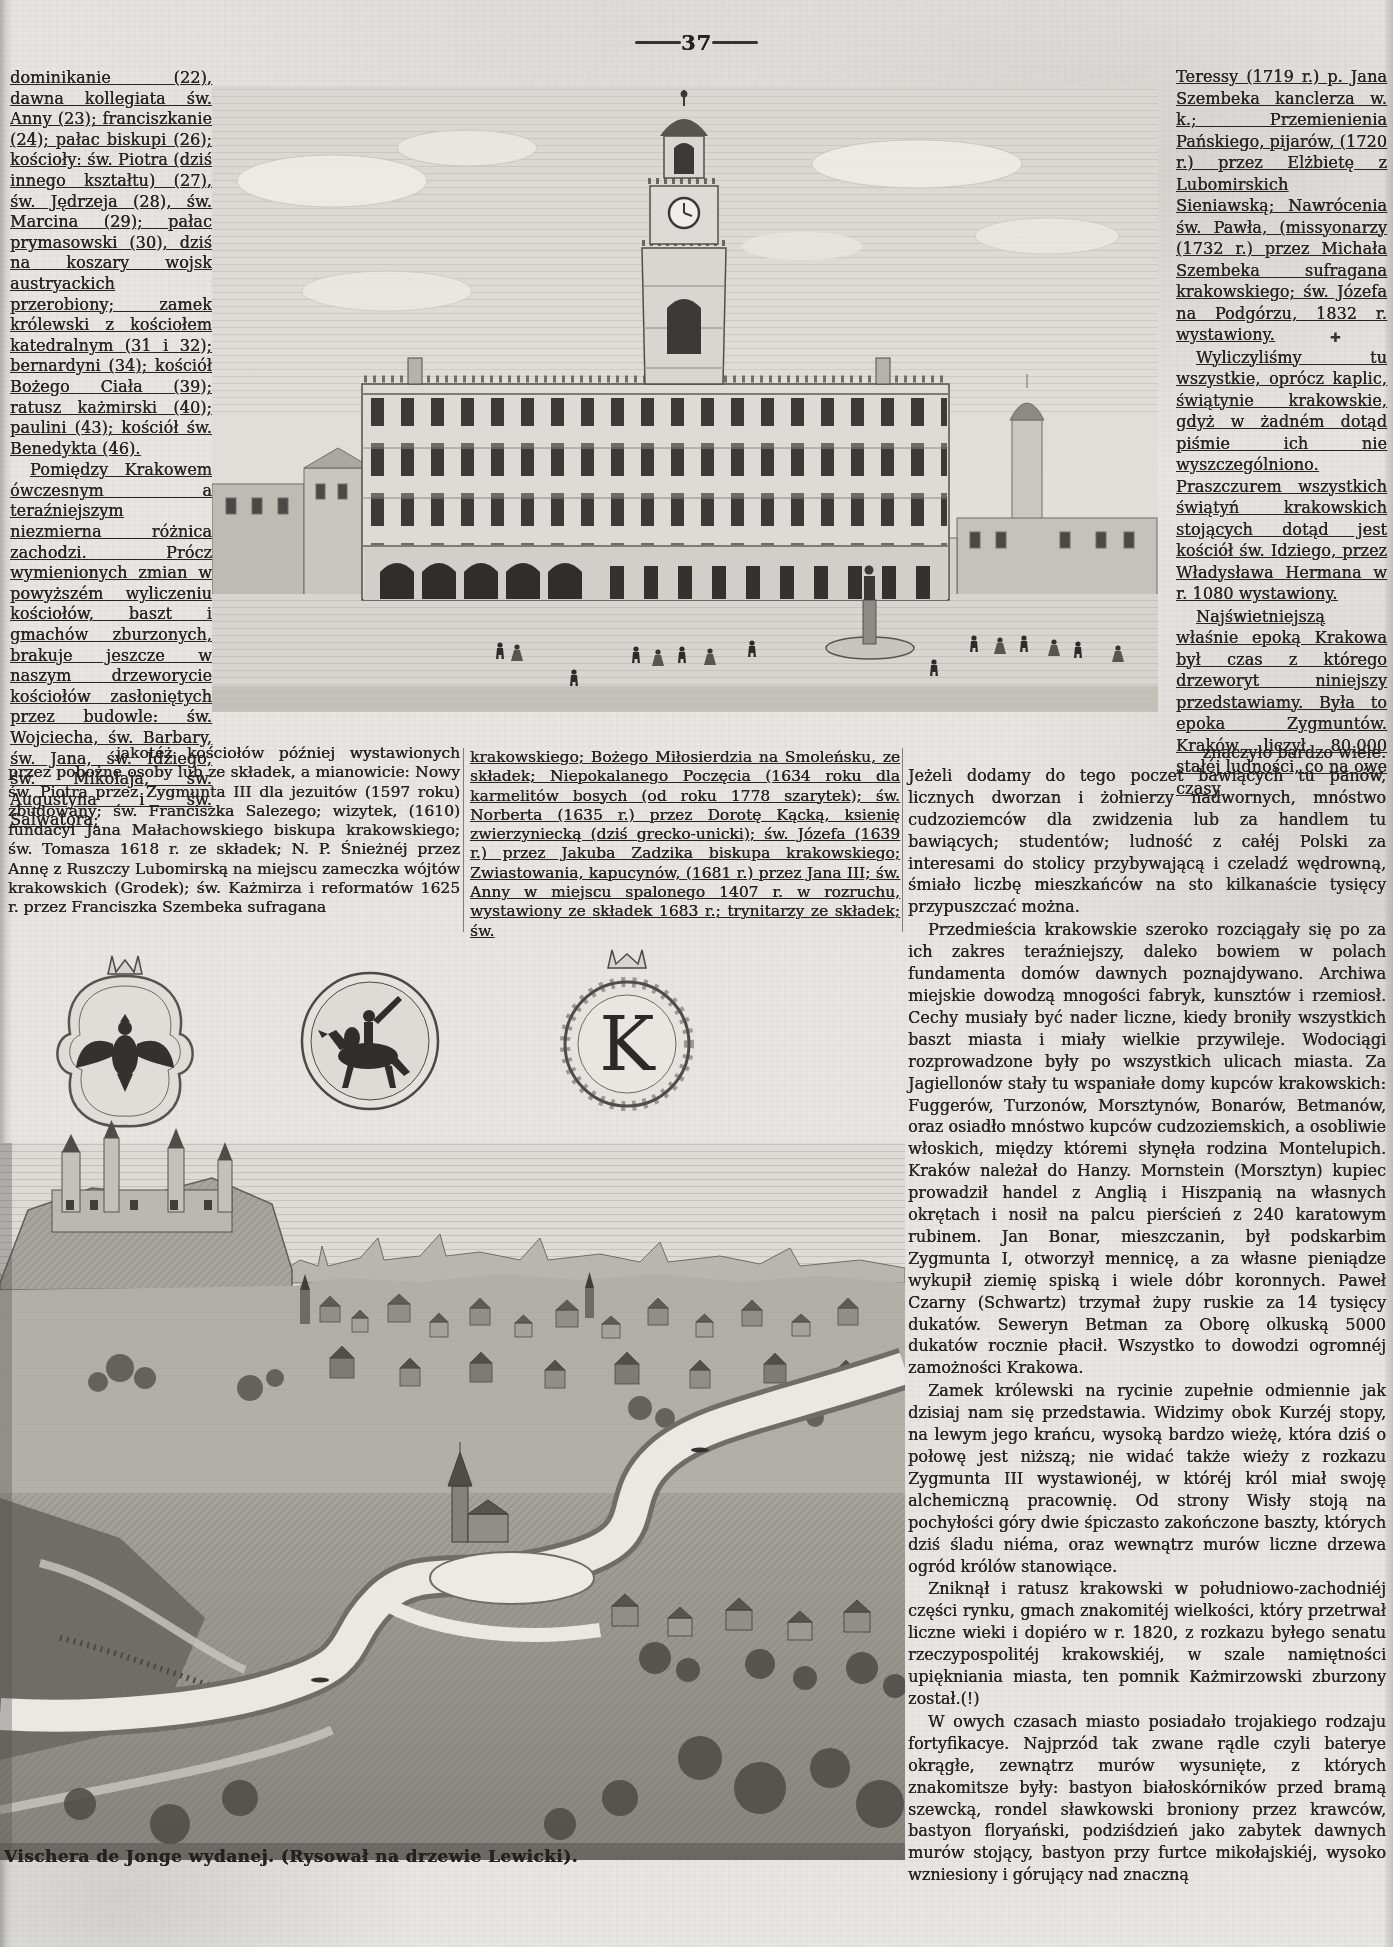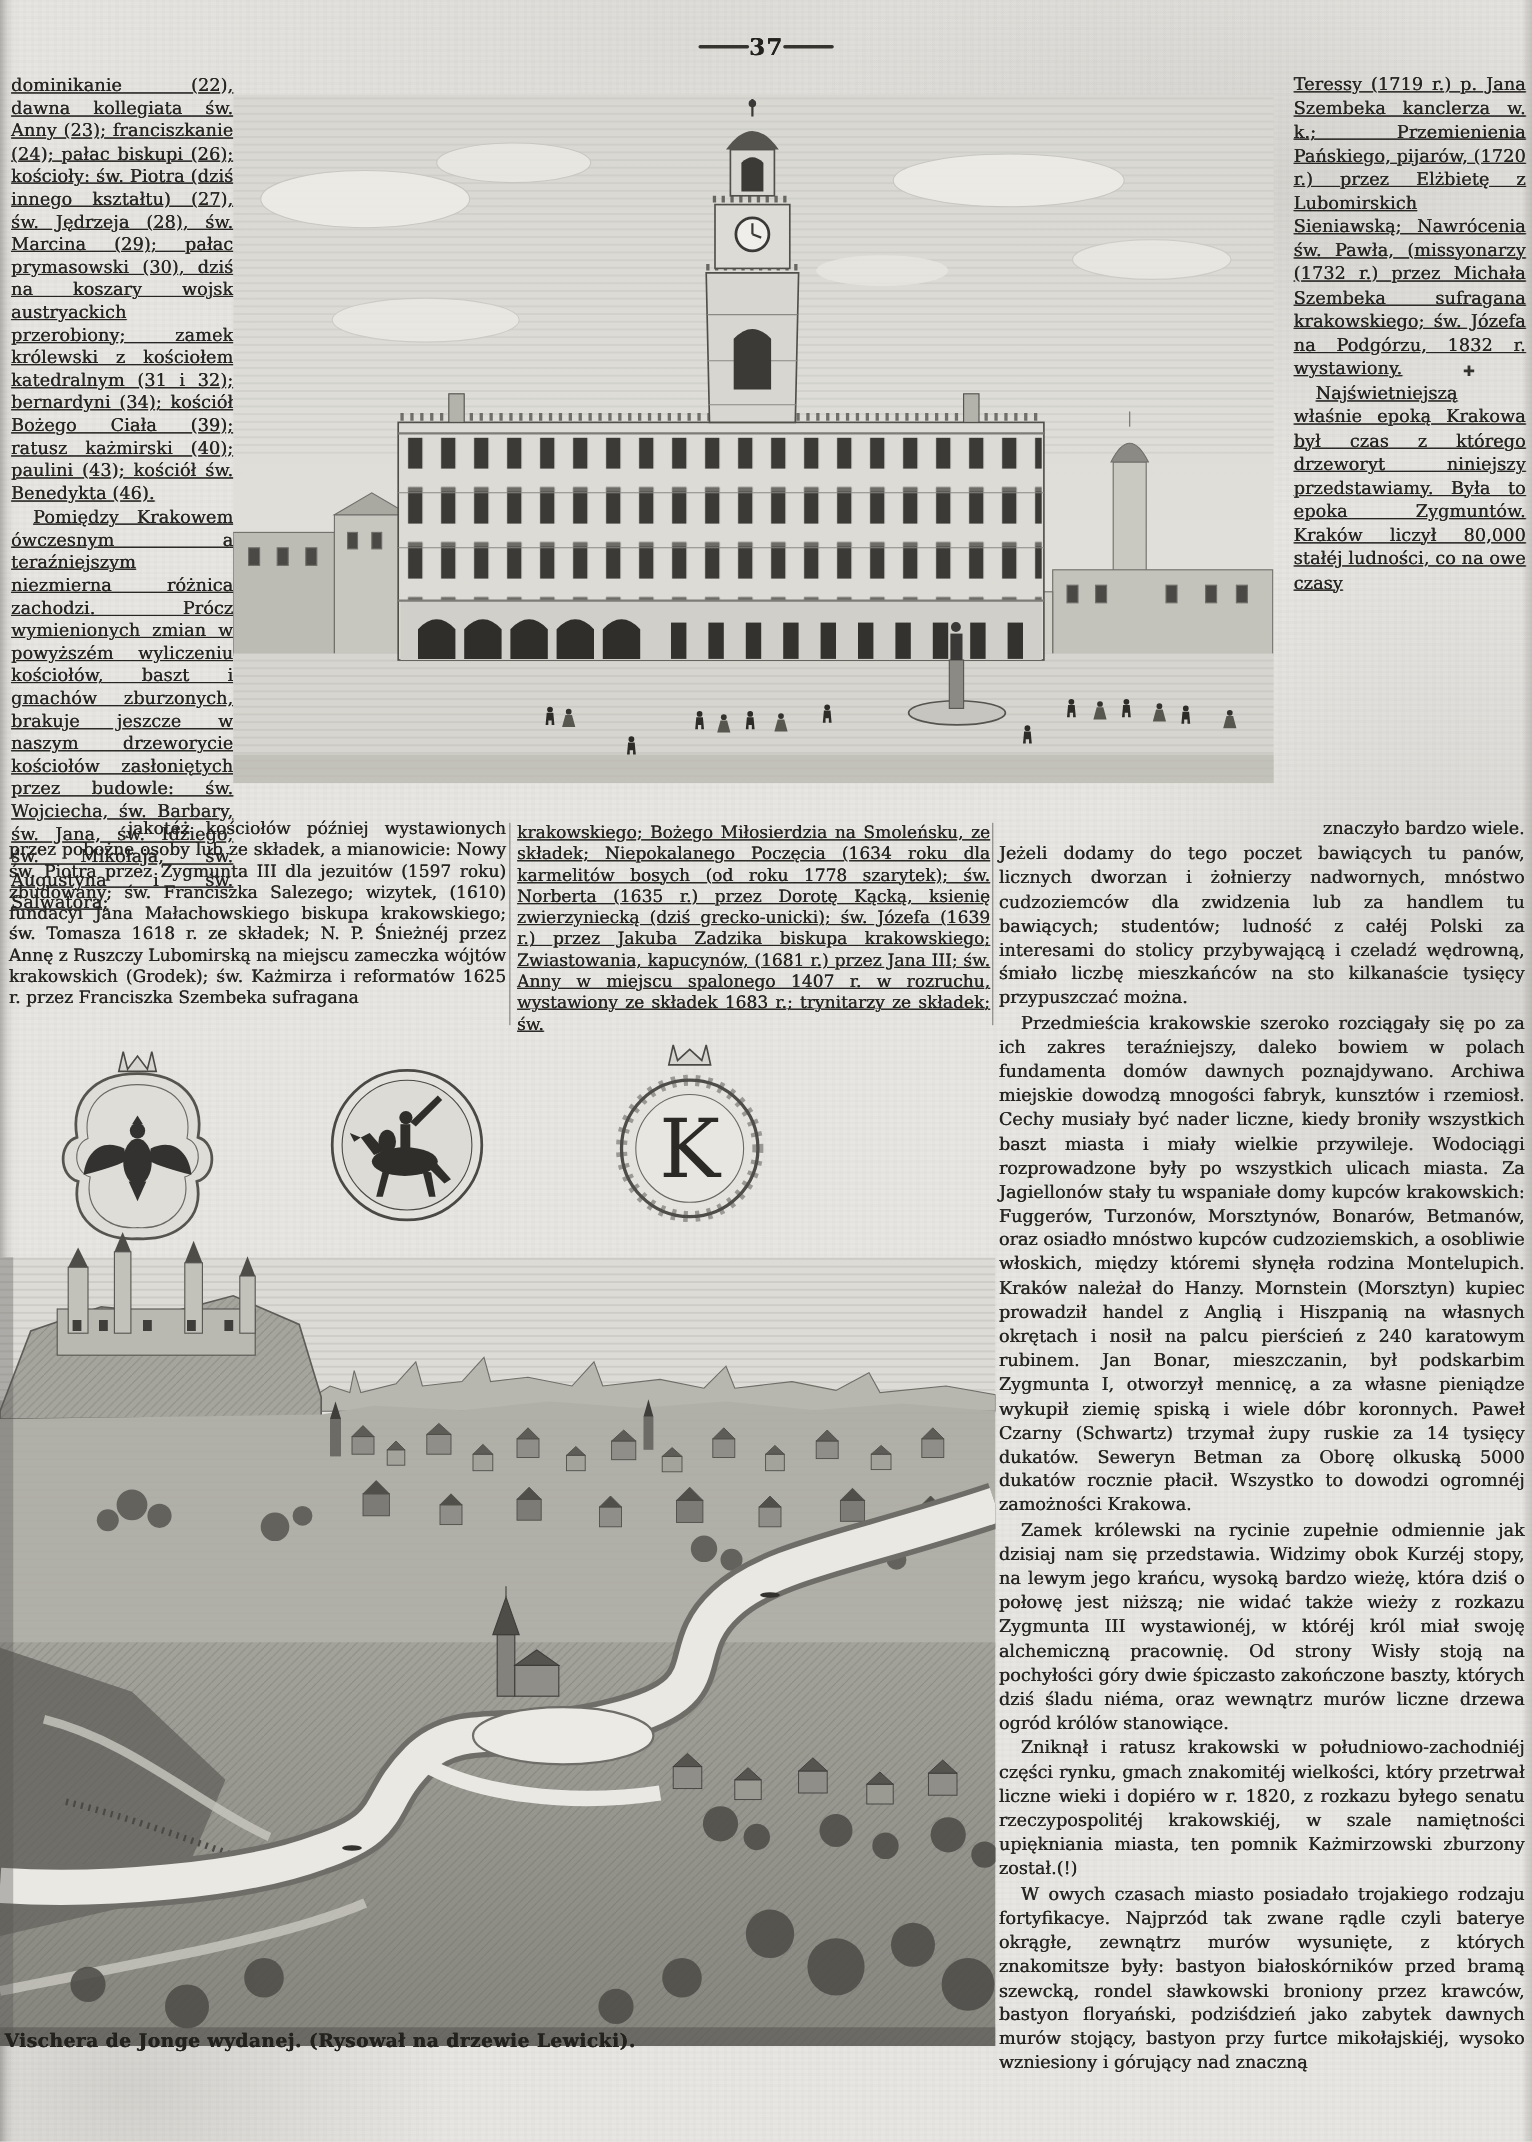--- a/index.html
+++ b/index.html
@@ -82,20 +82,21 @@
     <span class="rule"></span>
   </header>
 
   <section class="col top-col ink" id="col-top-left">
     <p>dominikanie (22), dawna kollegiata św. Anny (23); franciszkanie (24); pałac biskupi (26); kościoły: św. Piotra (dziś innego kształtu) (27), św. Jędrzeja (28), św. Marcina (29); pałac prymasowski (30), dziś na koszary wojsk austryackich przerobiony; zamek królewski z kościołem katedralnym (31 i 32); bernardyni (34); kościół Bożego Ciała (39); ratusz każmirski (40); paulini (43); kościół św. Benedykta (46).</p>
     <p class="indent">Pomiędzy Krakowem ówczesnym a teraźniejszym niezmierna różnica zachodzi. Prócz wymienionych zmian w powyższém wyliczeniu kościołów, baszt i gmachów zburzonych, brakuje jeszcze w naszym drzeworycie kościołów zasłoniętych przez budowle: św. Wojciecha, św. Barbary, św. Jana, św. Idziego, św. Mikołaja, św. Augustyna i św. Salwatora;</p>
   </section>
 
   <section class="col top-col ink" id="col-top-right">
     <p>Teressy (1719 r.) p. Jana Szembeka kanclerza w. k.; Przemienienia Pańskiego, pijarów, (1720 r.) przez Elżbietę z Lubomirskich Sieniawską; Nawrócenia św. Pawła, (missyonarzy (1732 r.) przez Michała Szembeka sufragana krakowskiego; św. Józefa na Podgórzu, 1832 r. wystawiony.</p>
+    <p class="indent">Wyliczyliśmy tu wszystkie, oprócz kaplic, świątynie krakowskie, gdyż w żadném dotąd piśmie ich nie wyszczególniono. Praszczurem wszystkich świątyń krakowskich stojących dotąd jest kościół św. Idziego, przez Władysława Hermana w r. 1080 wystawiony.</p>
     <p class="indent">Najświetniejszą właśnie epoką Krakowa był czas z którego drzeworyt niniejszy przedstawiamy. Była to epoka Zygmuntów. Kraków liczył 80,000 stałéj ludności, co na owe czasy</p>
   </section>
 
   <span class="margin-mark">✚</span>
 
   <figure id="fig-townhall">
     <svg viewBox="0 0 946 626" preserveAspectRatio="none">
       <defs>
         <linearGradient id="skyg" x1="0" y1="0" x2="0" y2="1">
           <stop offset="0" stop-color="#d8d7d2"></stop>

